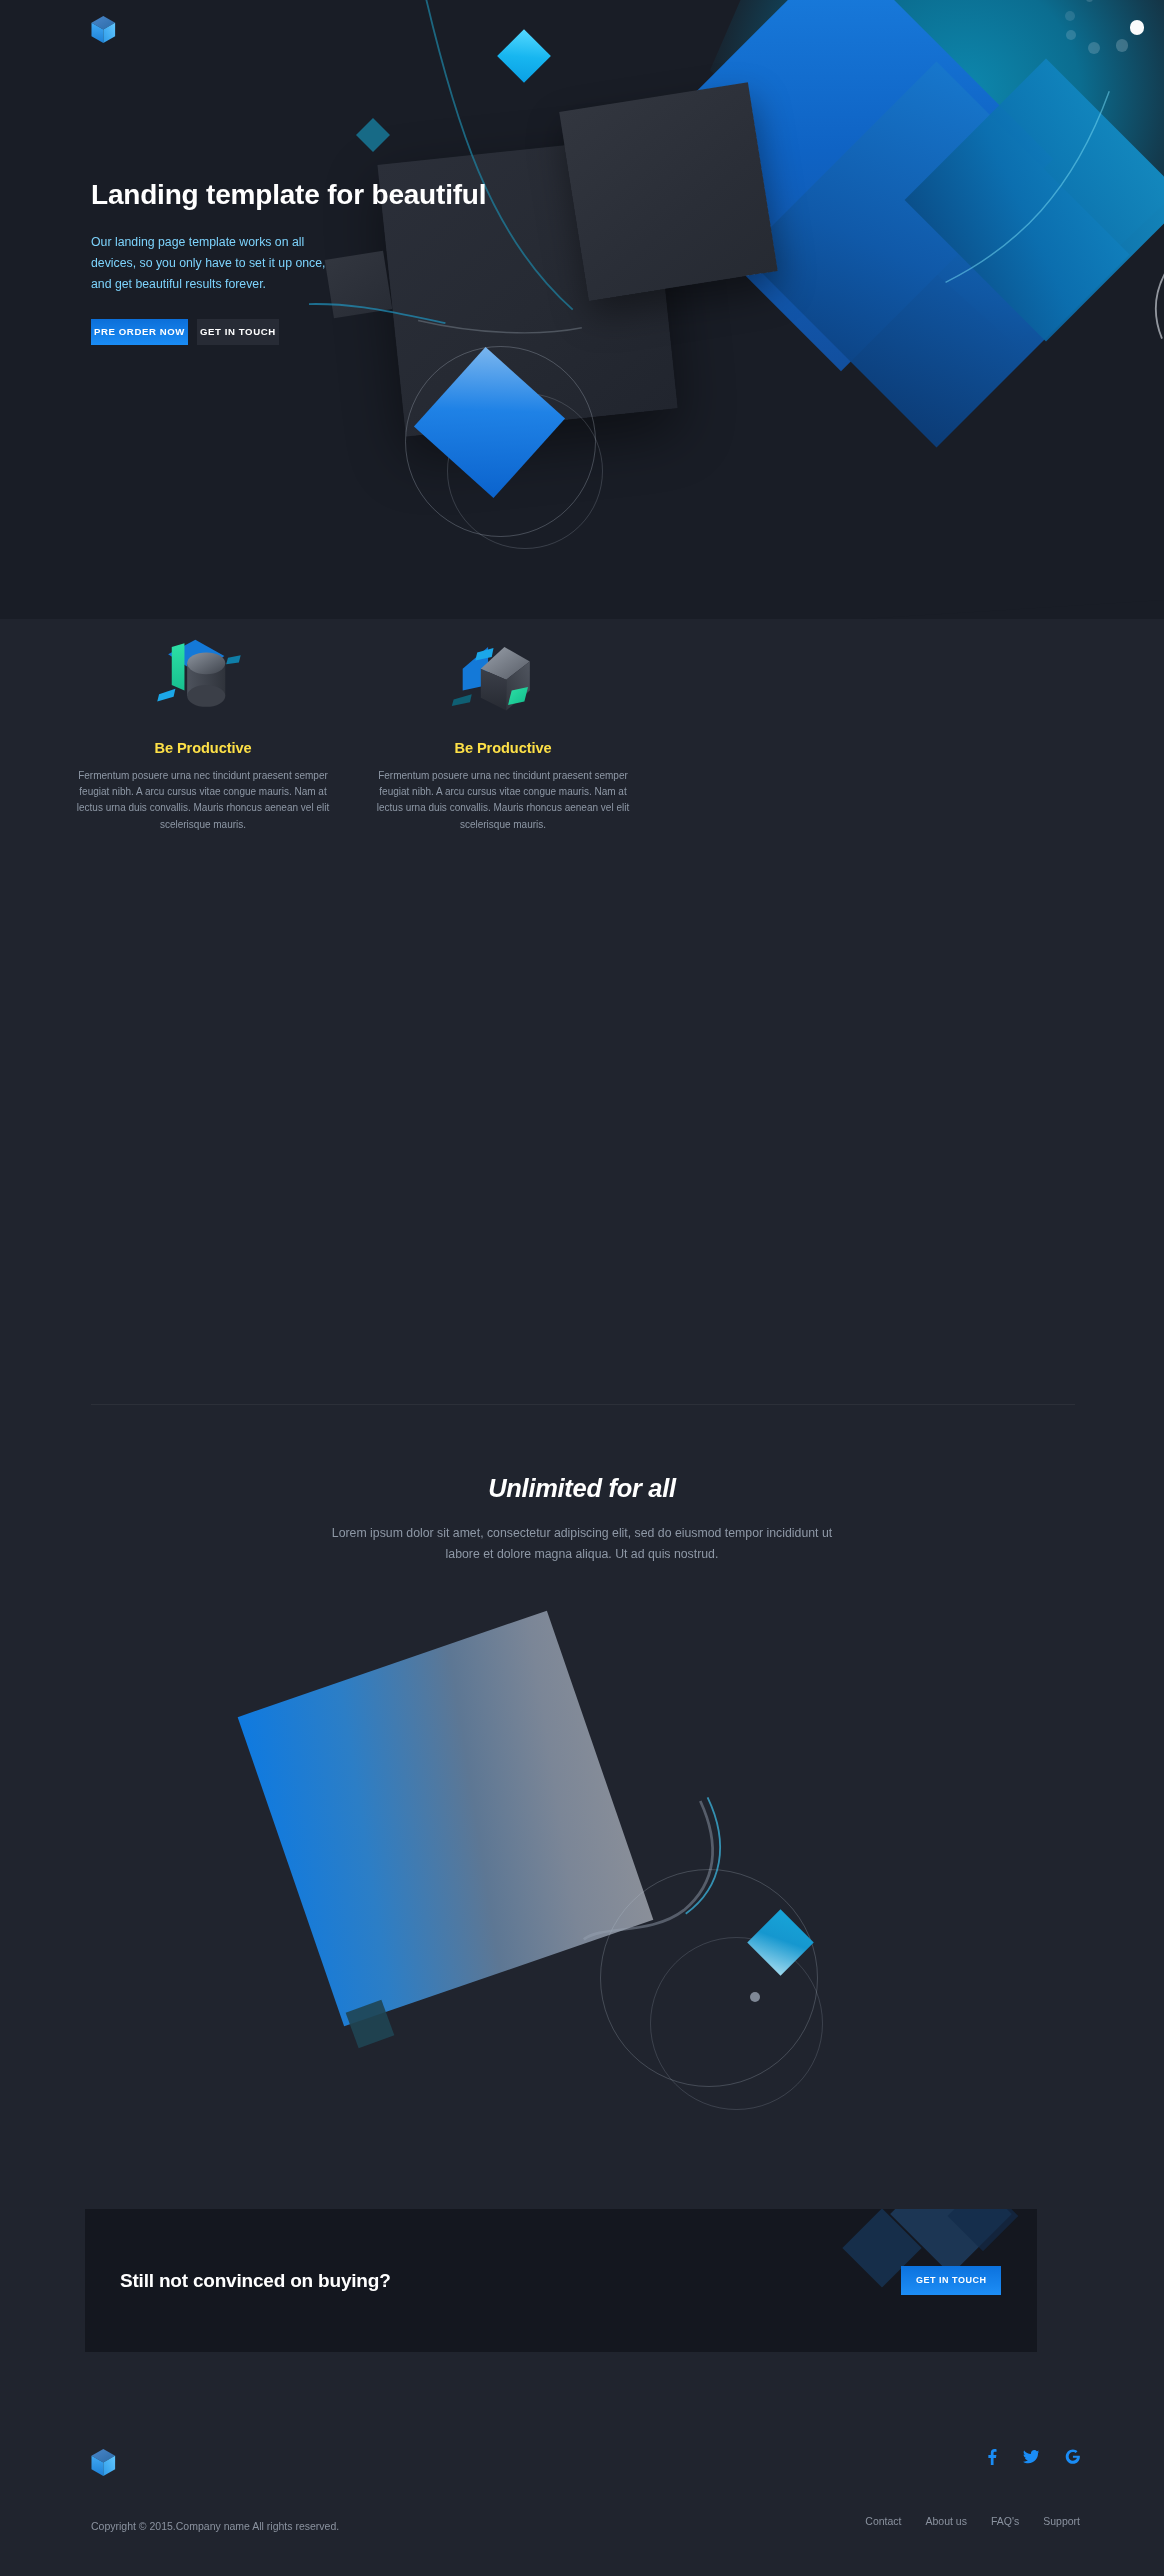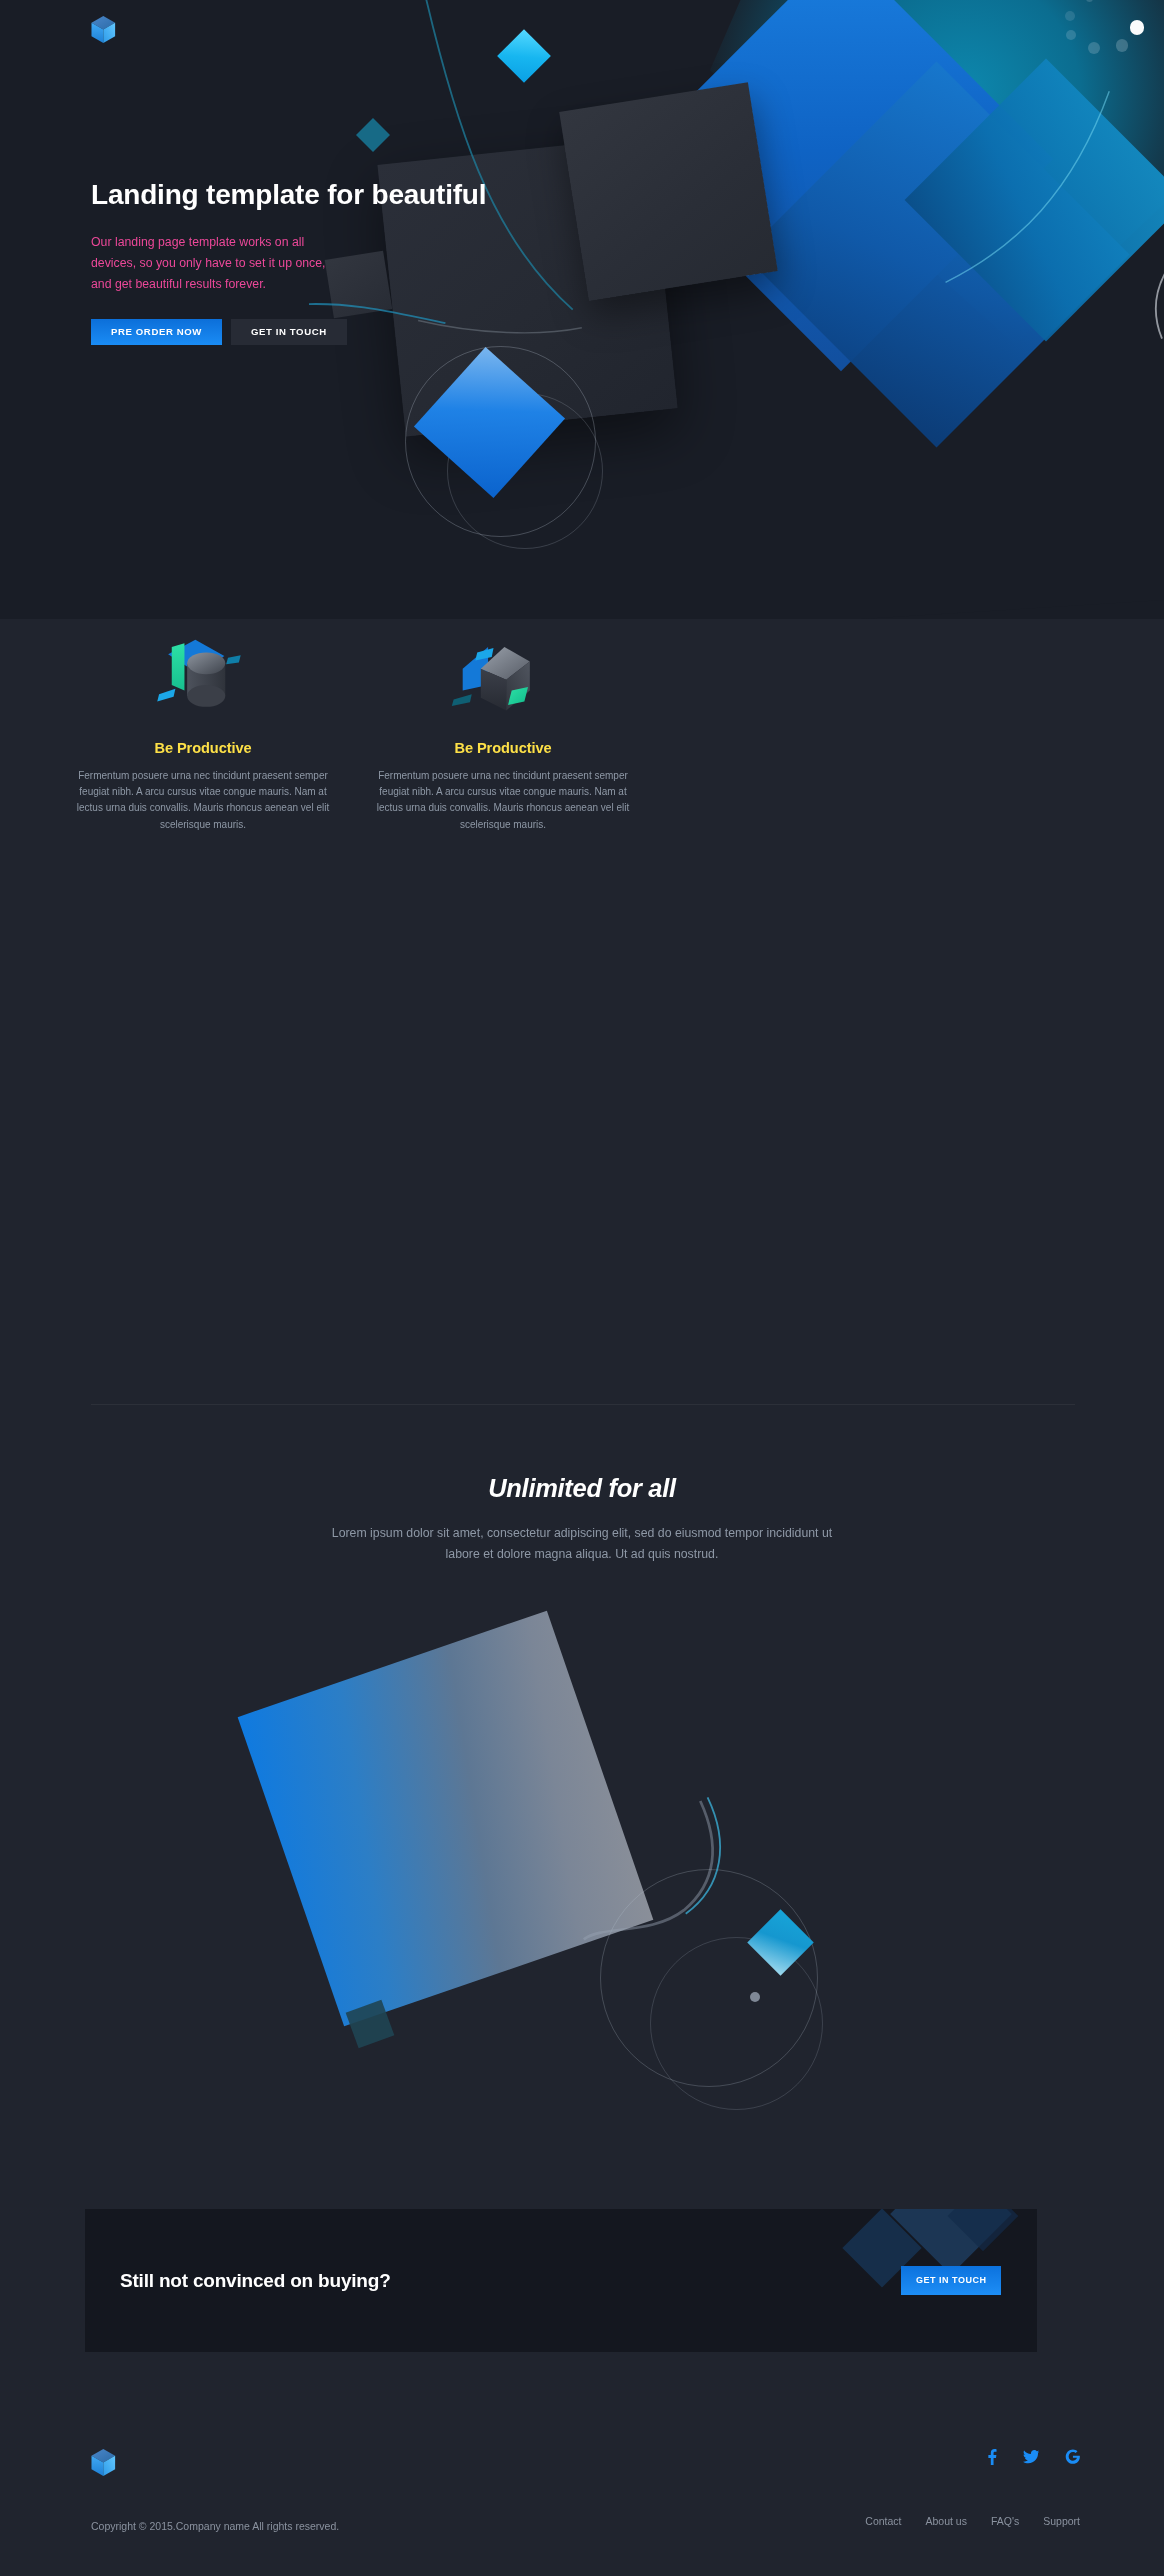--- a/index.html
+++ b/index.html
@@ -105,28 +105,28 @@
   .dots { position:absolute; right:16.4px; top:7.3px; width:136px; height:100px; }
   .dot { position:absolute; border-radius:50%; background:rgba(215,228,238,.45); }
 
   
   .hero-copy { position:absolute; left:91px; top:177px; width:428px; z-index:5; }
   .hero-title {
     font-size:28px; line-height:1.28; font-weight:700; letter-spacing:-0.2px;
     color:#ffffff;
   }
   .hero-sub {
-    margin-top:19px; font-size:12.3px; line-height:1.72; color:#ec4899; max-width:244px;
+    margin-top:19px; font-size:12.3px; line-height:1.72; color:#7dd3fc; max-width:244px;
   }
   .hero-btns { margin-top:24px; display:flex; gap:9px; }
   .btn {
     border:none; outline:none; cursor:pointer;
     font-family:"Liberation Sans", sans-serif;
     font-size:9.6px; font-weight:700; letter-spacing:0.6px;
-    color:#fff; padding:0 20px; height:26px; line-height:26px;
+    color:#fff; padding:0 3px; height:26px; line-height:26px;
     display:inline-block; text-align:center; white-space:nowrap;
   }
   .btn-primary { background:linear-gradient(180deg,#0c6fd9 0%, #1a8cf5 100%); }
   .btn-ghost { background:#272b35; }
 
   .logo { position:absolute; left:91px; top:16.4px; width:24.6px; height:27px; z-index:6; }
 
   
   .features {
     position:absolute; left:0; top:628px; width:1164px; height:509px;

